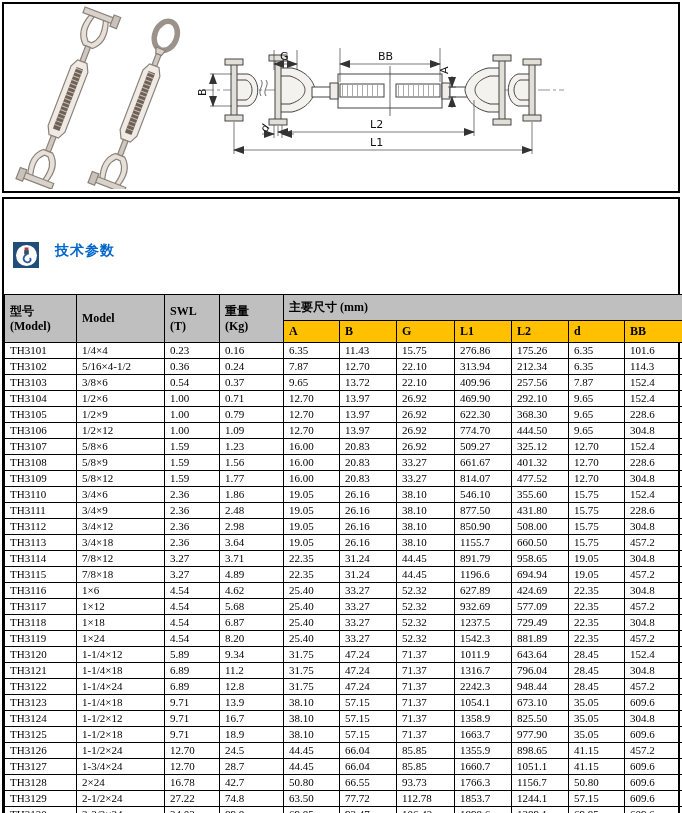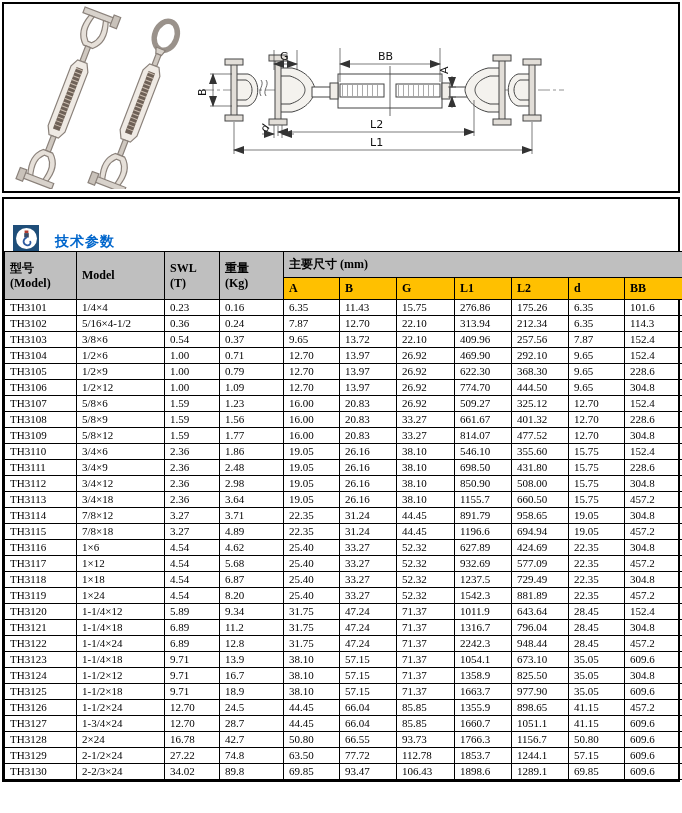--- a/index.html
+++ b/index.html
@@ -7,21 +7,21 @@
   body {
     width:682px; height:813px; background:#fff; position:relative;
     font-family:"DejaVu Sans","Liberation Sans",sans-serif; color:#000;
   }
   .draw-box {
     margin:2px 2px 4px 2px; height:191px;
     border:2px solid #000; background:#fff; overflow:hidden;
   }
   .draw-svg { display:block; width:100%; height:185px; }
   .section-box { margin:0 2px 2px 2px; border:2px solid #000; background:#fff; }
-  .section-header { height:52px; display:flex; align-items:flex-end; padding-left:9px; }
+  .section-header { height:52px; display:flex; align-items:flex-start; padding-left:9px;margin-top:43px; }
   .param-icon {
     width:26px; height:26px; background:var(--icon-navy,#1F4E79);
     display:flex; align-items:center; justify-content:center; flex:0 0 auto;
   }
   .param-icon-circle {
     width:21px; height:21px; border-radius:50%; background:#fff;
     display:flex; align-items:center; justify-content:center;
   }
   .section-title {
     margin-left:16px; font-size:14px; font-weight:bold;
@@ -364,21 +364,21 @@
           <td>152.4</td>
         </tr>
         <tr>
           <td>TH3111</td>
           <td>3/4×9</td>
           <td>2.36</td>
           <td>2.48</td>
           <td>19.05</td>
           <td>26.16</td>
           <td>38.10</td>
-          <td>698.50</td>
+          <td>877.50</td>
           <td>431.80</td>
           <td>15.75</td>
           <td>228.6</td>
         </tr>
         <tr>
           <td>TH3112</td>
           <td>3/4×12</td>
           <td>2.36</td>
           <td>2.98</td>
           <td>19.05</td>

